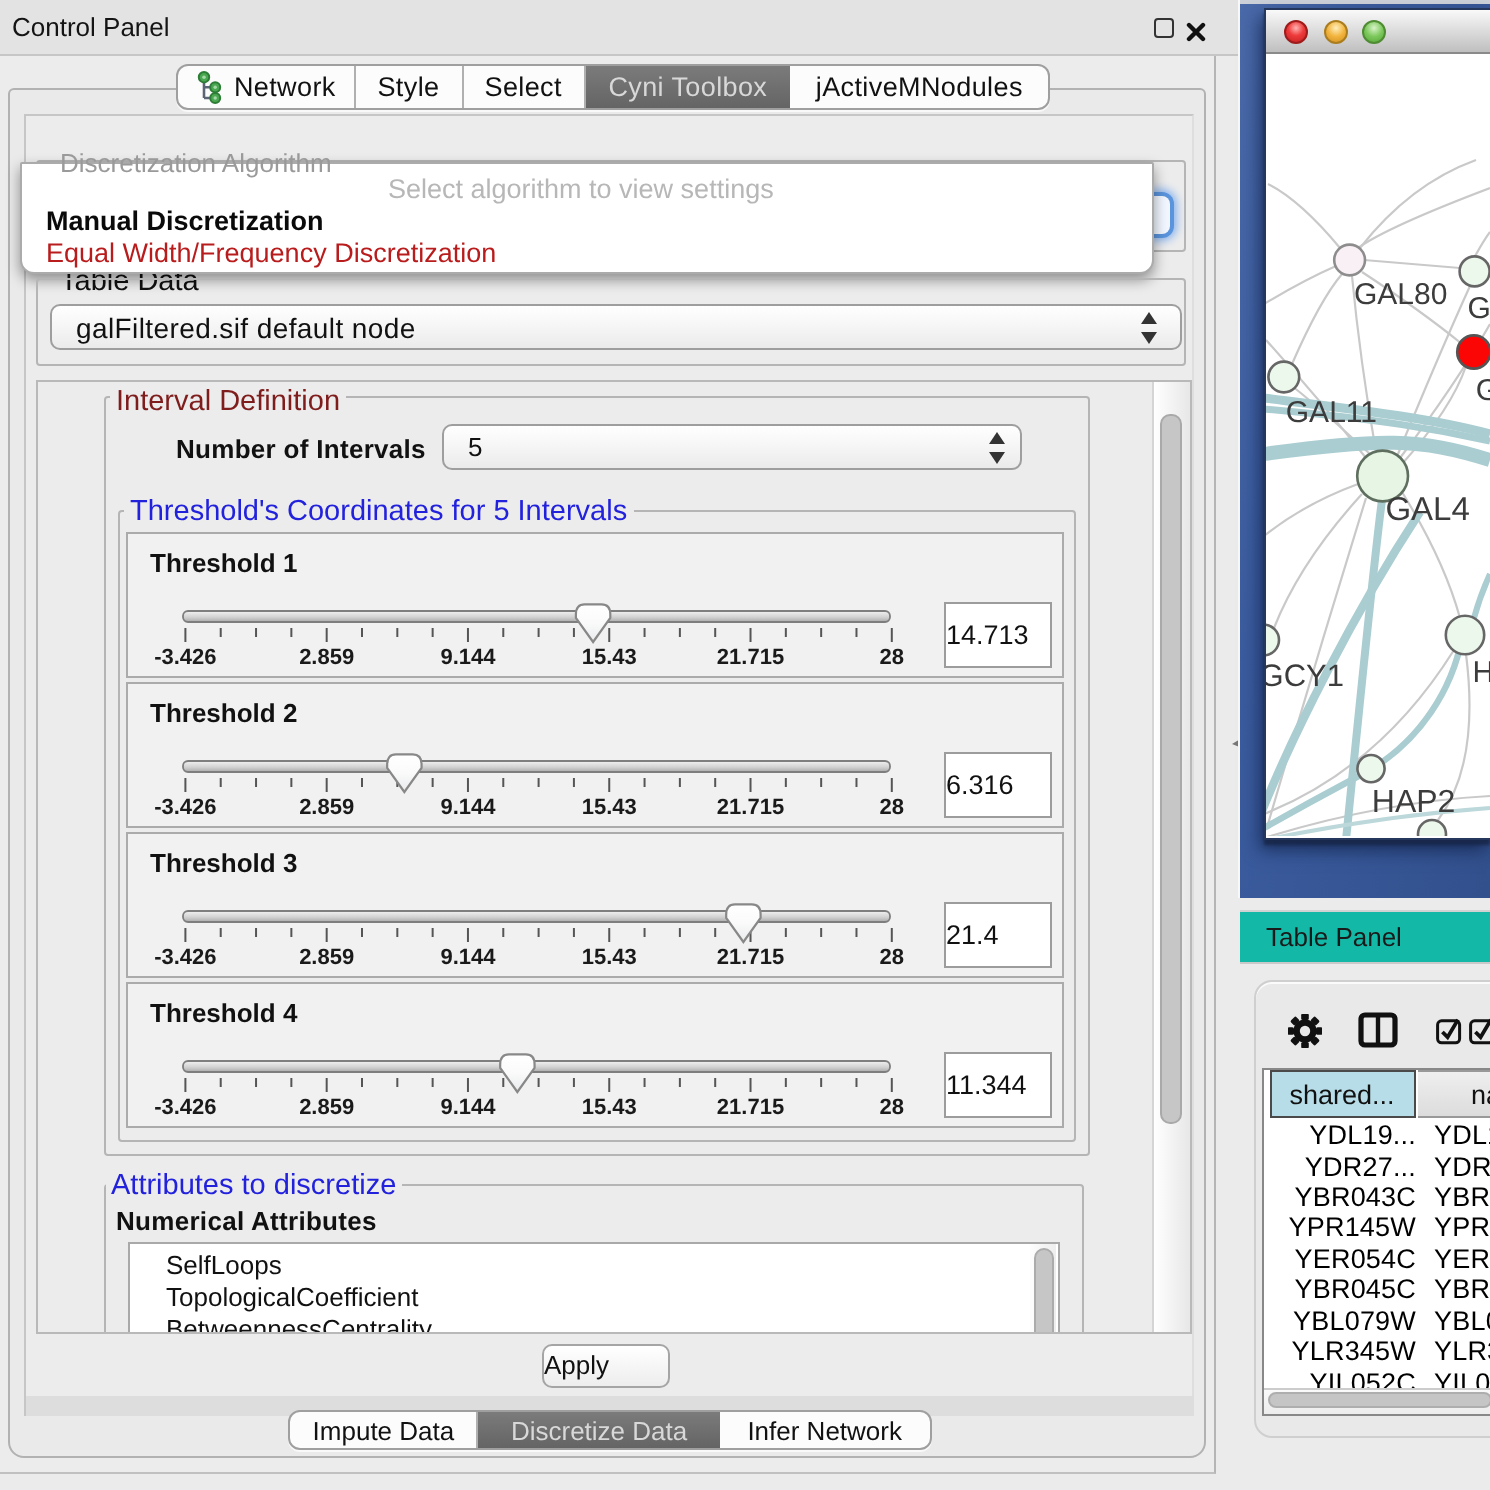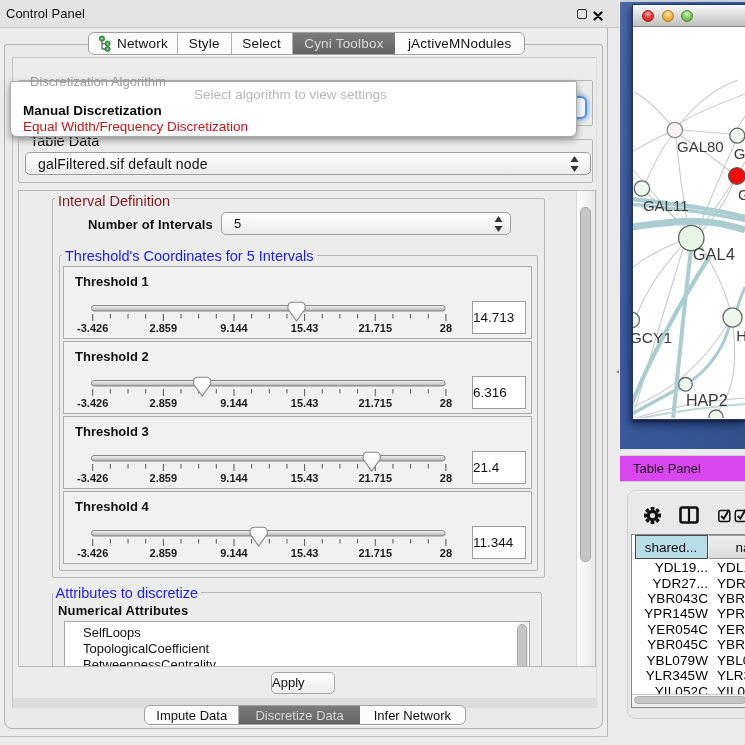--- a/index.html
+++ b/index.html
@@ -32,21 +32,21 @@
 .vscroll{position:absolute;background:linear-gradient(90deg,#ffffff,#e7e7e7);border-left:1px solid #d5d5d5}
 .vthumb{position:absolute;background:#c6c6c6;border:1px solid #a9a9a9;border-radius:5px}
 
 #applybtn{position:absolute;left:271px;top:672px;width:64px;height:22px;background:linear-gradient(#ffffff,#ededed);border:1px solid #a5a5a5;border-radius:5px;font-size:13px;text-align:left;line-height:20px;color:#111}
 
 #bluedesk{position:absolute;left:620px;top:0;width:125px;height:449px;background:linear-gradient(100deg,#4a69a8 0%,#3a5b9e 30%,#32508c 100%);border-top:2px solid #ccd0d8}
 #netframe{position:absolute;left:631.5px;top:4px;width:113.5px;height:416px;border:1.5px solid #25375c;border-right:none;background:#fff;box-shadow:0 2.5px 1.5px rgba(23,38,72,.85),-2px 5px 8px rgba(8,22,55,.6)}
 #nettitle{position:absolute;left:0;top:0;width:100%;height:22px;background:linear-gradient(#f9f9f9,#bfbfbf);border-bottom:1px solid #8a8a8a}
 .light{position:absolute;top:5px;width:12px;height:12px;border-radius:50%}
 #netcanvas{position:absolute;left:0;top:23px;width:112px;height:390px;background:#fff;overflow:hidden}
-#tablepanelbar{position:absolute;left:620px;top:455px;width:125px;height:27px;background:#d946ef;border-top:1px solid #d2d2d2;border-bottom:1px solid #c9c9c9;font-size:13px;color:#1a1a1a;line-height:26px;padding-left:13px}
+#tablepanelbar{position:absolute;left:620px;top:455px;width:125px;height:27px;background:#14b8a6;border-top:1px solid #d2d2d2;border-bottom:1px solid #c9c9c9;font-size:13px;color:#1a1a1a;line-height:26px;padding-left:13px}
 #tpbox{position:absolute;left:627px;top:490px;width:130px;height:229px;background:#e9e9e9;border:1px solid #cfcfcf;border-radius:9px;box-shadow:inset 0 1px 0 #fbfbfb}
 
 #tbl{position:absolute;left:631px;top:534px;width:114px;height:173.5px;border:1px solid #888;border-right:none;background:#fff;overflow:hidden}
 .hc{position:absolute;top:0;height:24px;font-size:13.5px;text-align:center;line-height:24px;color:#111}
 .trow{position:absolute;width:100%;height:15.45px;font-size:13.5px;letter-spacing:0.1px;color:#000}
 .c1{position:absolute;left:0;width:76px;text-align:right}
 .c2{position:absolute;left:85px;white-space:nowrap}
 #btabs .tab{font-size:13px;letter-spacing:0}
 </style></head>
 <body>

